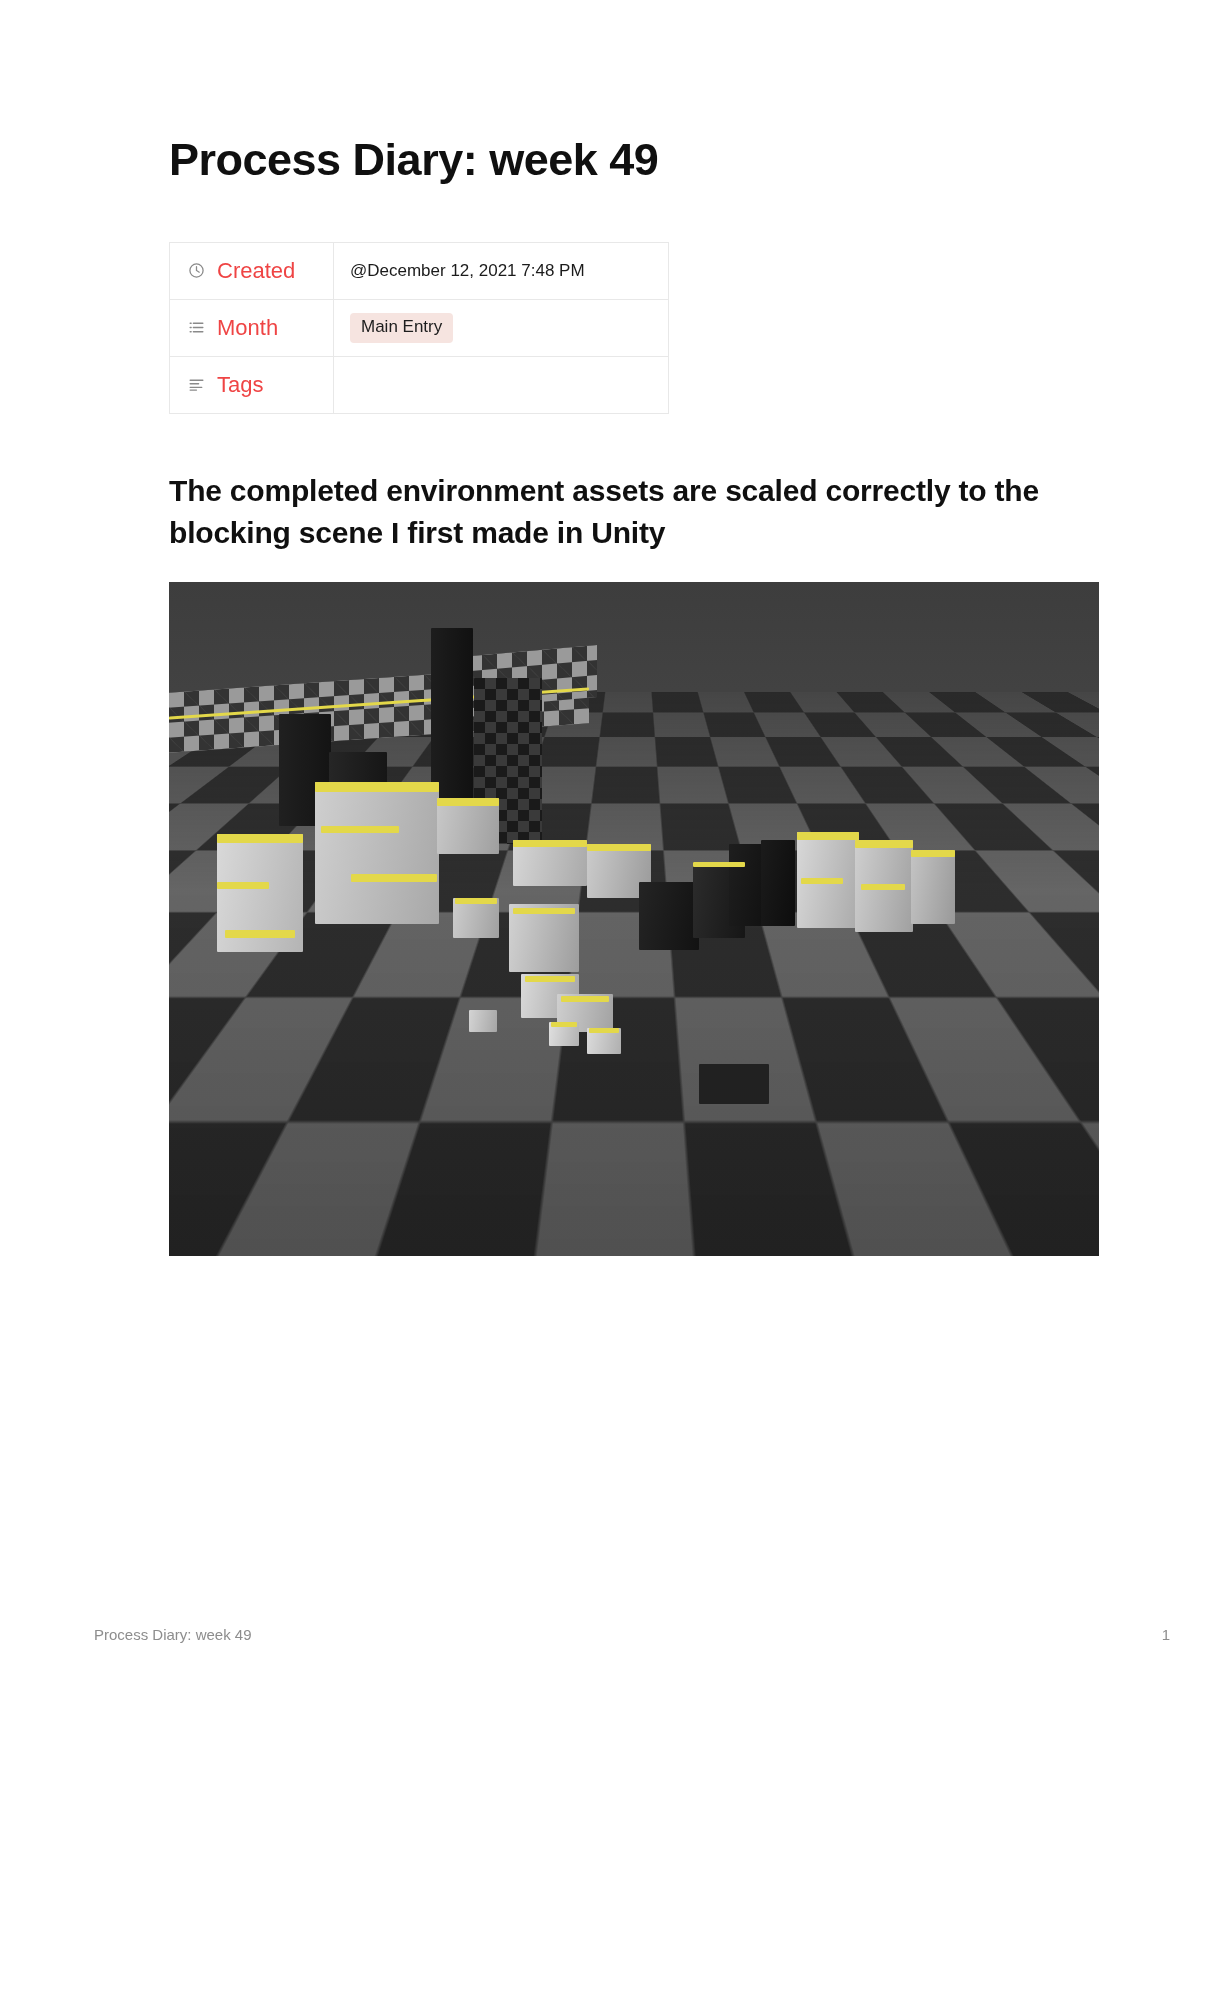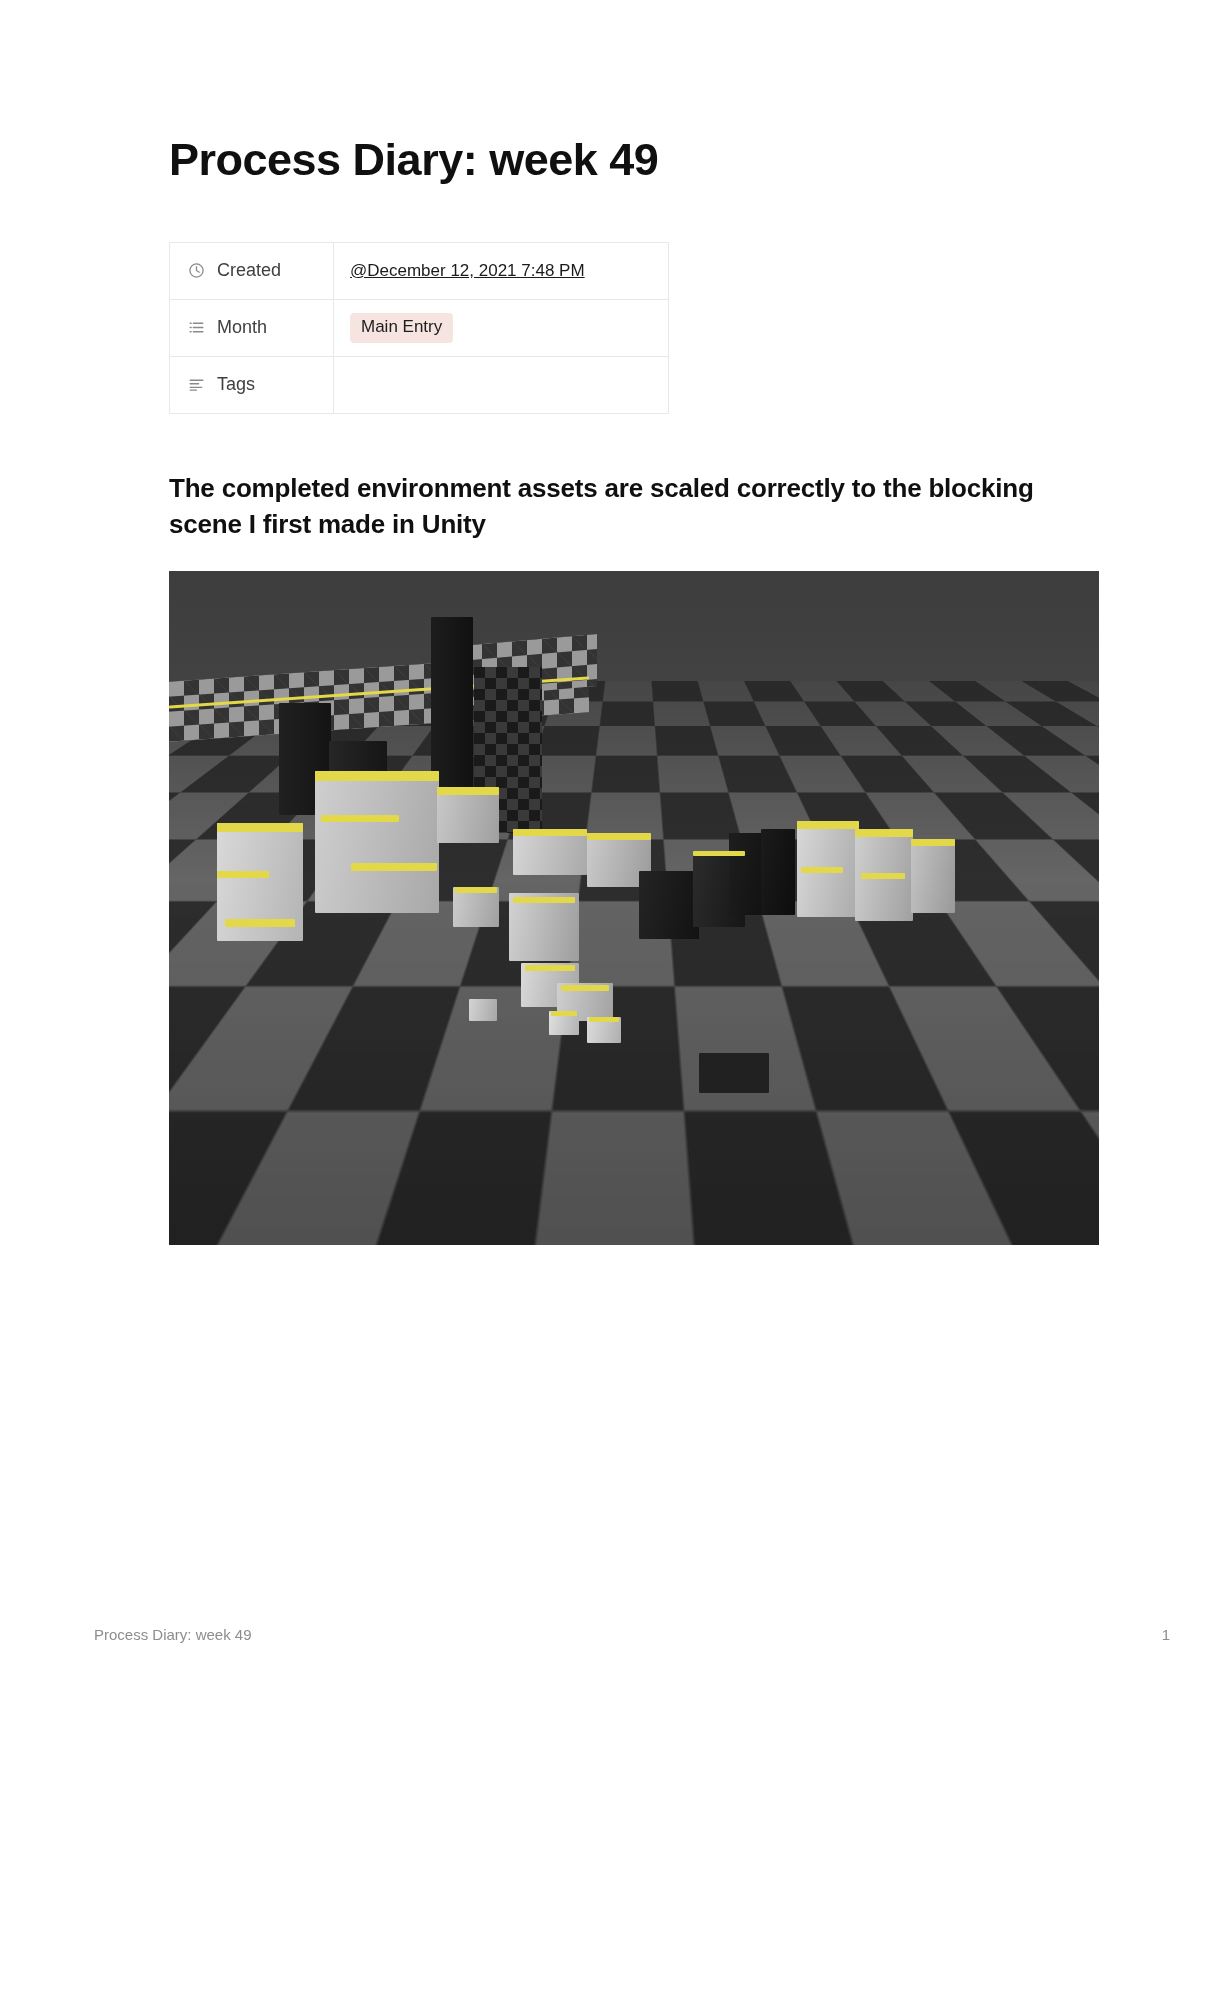--- a/index.html
+++ b/index.html
@@ -41,33 +41,32 @@
   }
   .prop-table td {
     border: 1px solid #e8e8e8;
     padding: 0;
     height: 56px;
     vertical-align: middle;
   }
   .prop-key {
     width: 145px;
     padding-left: 18px !important;
-    color: #404040;
-    font-size: 18px;
+    color: #ef4444;
+    font-size: 22px;
   }
   .prop-key-inner {
     display: flex;
     align-items: center;
     gap: 12px;
   }
   .prop-val {
     padding-left: 16px !important;
     font-size: 17px;
     color: #1b1b1b;
-    text-decoration: underline;
   }
   .icon {
     display: inline-block;
     width: 17px;
     height: 17px;
     flex: none;
     color: #8a8a8a;
     position: relative;
   }
   .icon svg { display: block; }
@@ -77,21 +76,21 @@
     color: #1d1d1d;
     font-size: 17px;
     border-radius: 4px;
     padding: 5px 11px 6px 11px;
     line-height: 1.1;
   }
   
   .section-heading {
     margin: 0;
     padding-top: 56px;
-    font-size: 26px;
+    font-size: 30px;
     line-height: 1.4;
     font-weight: bold;
     color: #101010;
     max-width: 930px;
     letter-spacing: -0.2px;
   }
   
   .figure {
     margin-top: 28px;
     width: 930px;

